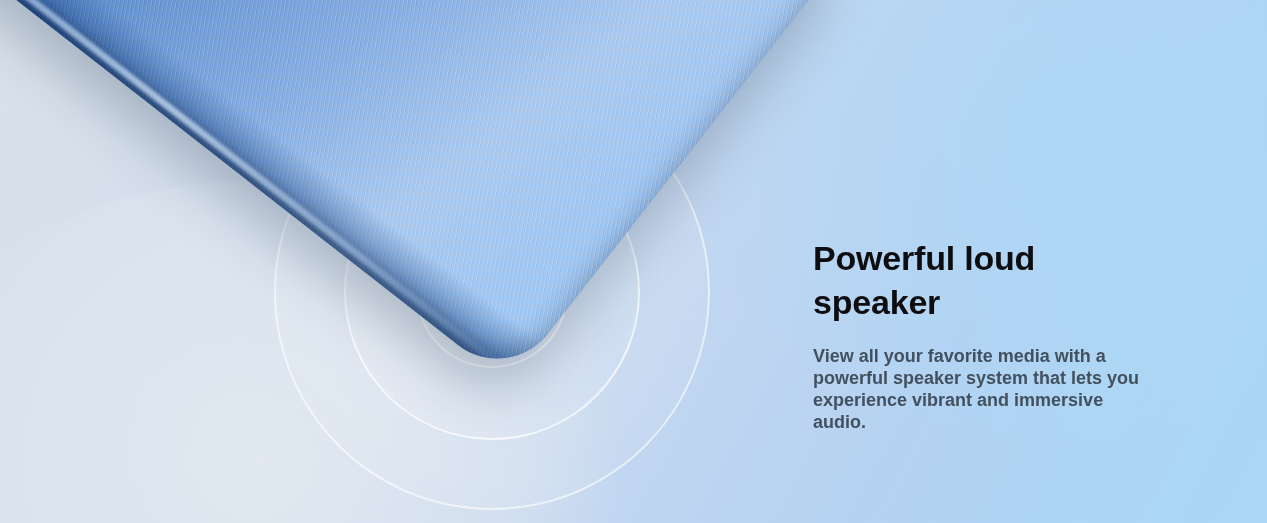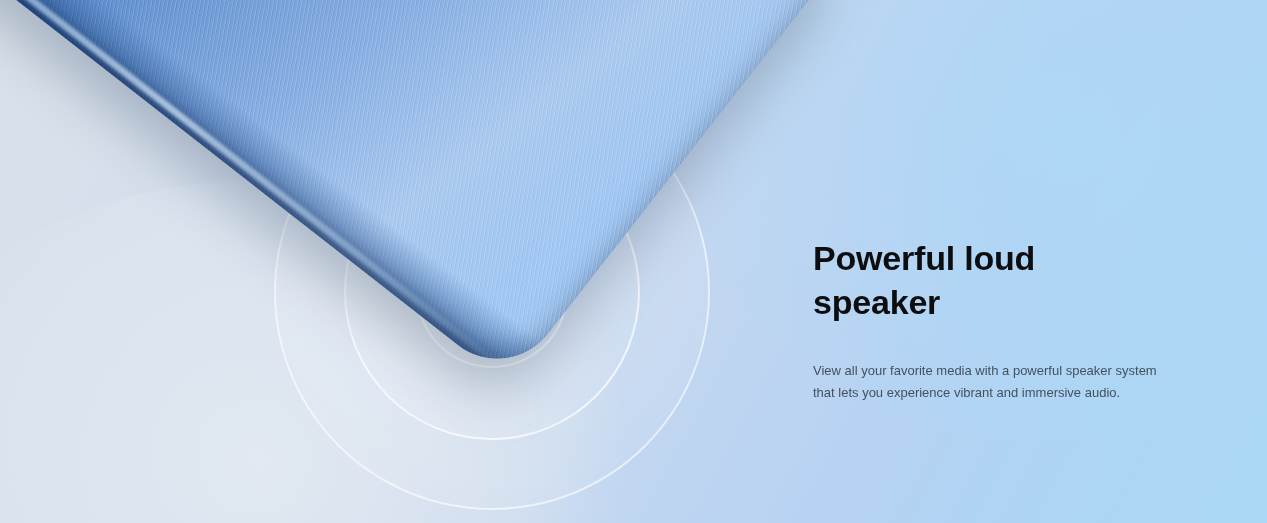--- a/index.html
+++ b/index.html
@@ -182,24 +182,24 @@
   .headline {
     margin: 0;
     font-size: 34px;
     line-height: 44px;
     font-weight: 700;
     letter-spacing: -0.2px;
     color: #0d0d0f;
     white-space: pre-line;
   }
   .subcopy {
-    margin: 36px 0 0 0;
-    font-size: 13px;
+    margin: 21px 0 0 0;
+    font-size: 18px;
     line-height: 22px;
-    font-weight: 400;
+    font-weight: 700;
     color: #43515f;
   }
 </style>
 </head>
 <body>
 
 <div id="banner">
 
   <div class="bg-tint-a"></div>
   <div class="bg-tint-b"></div>

